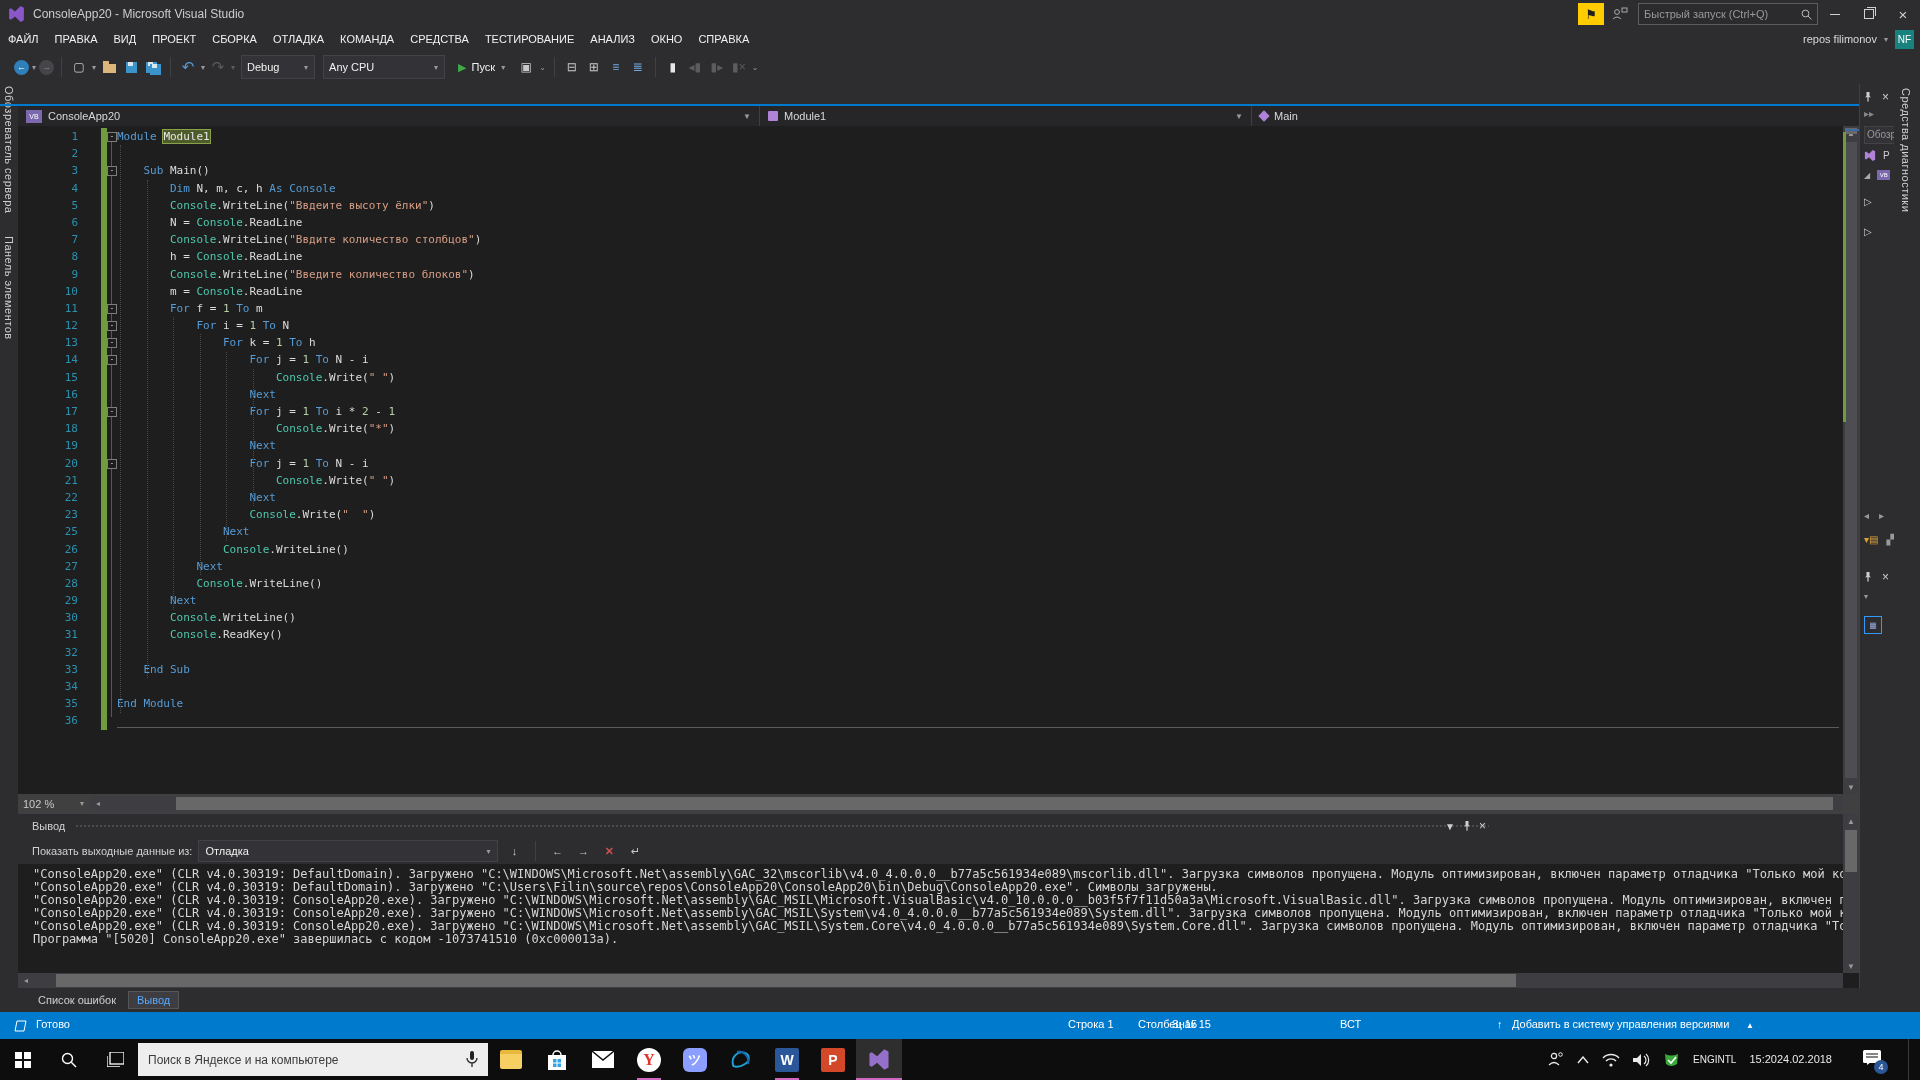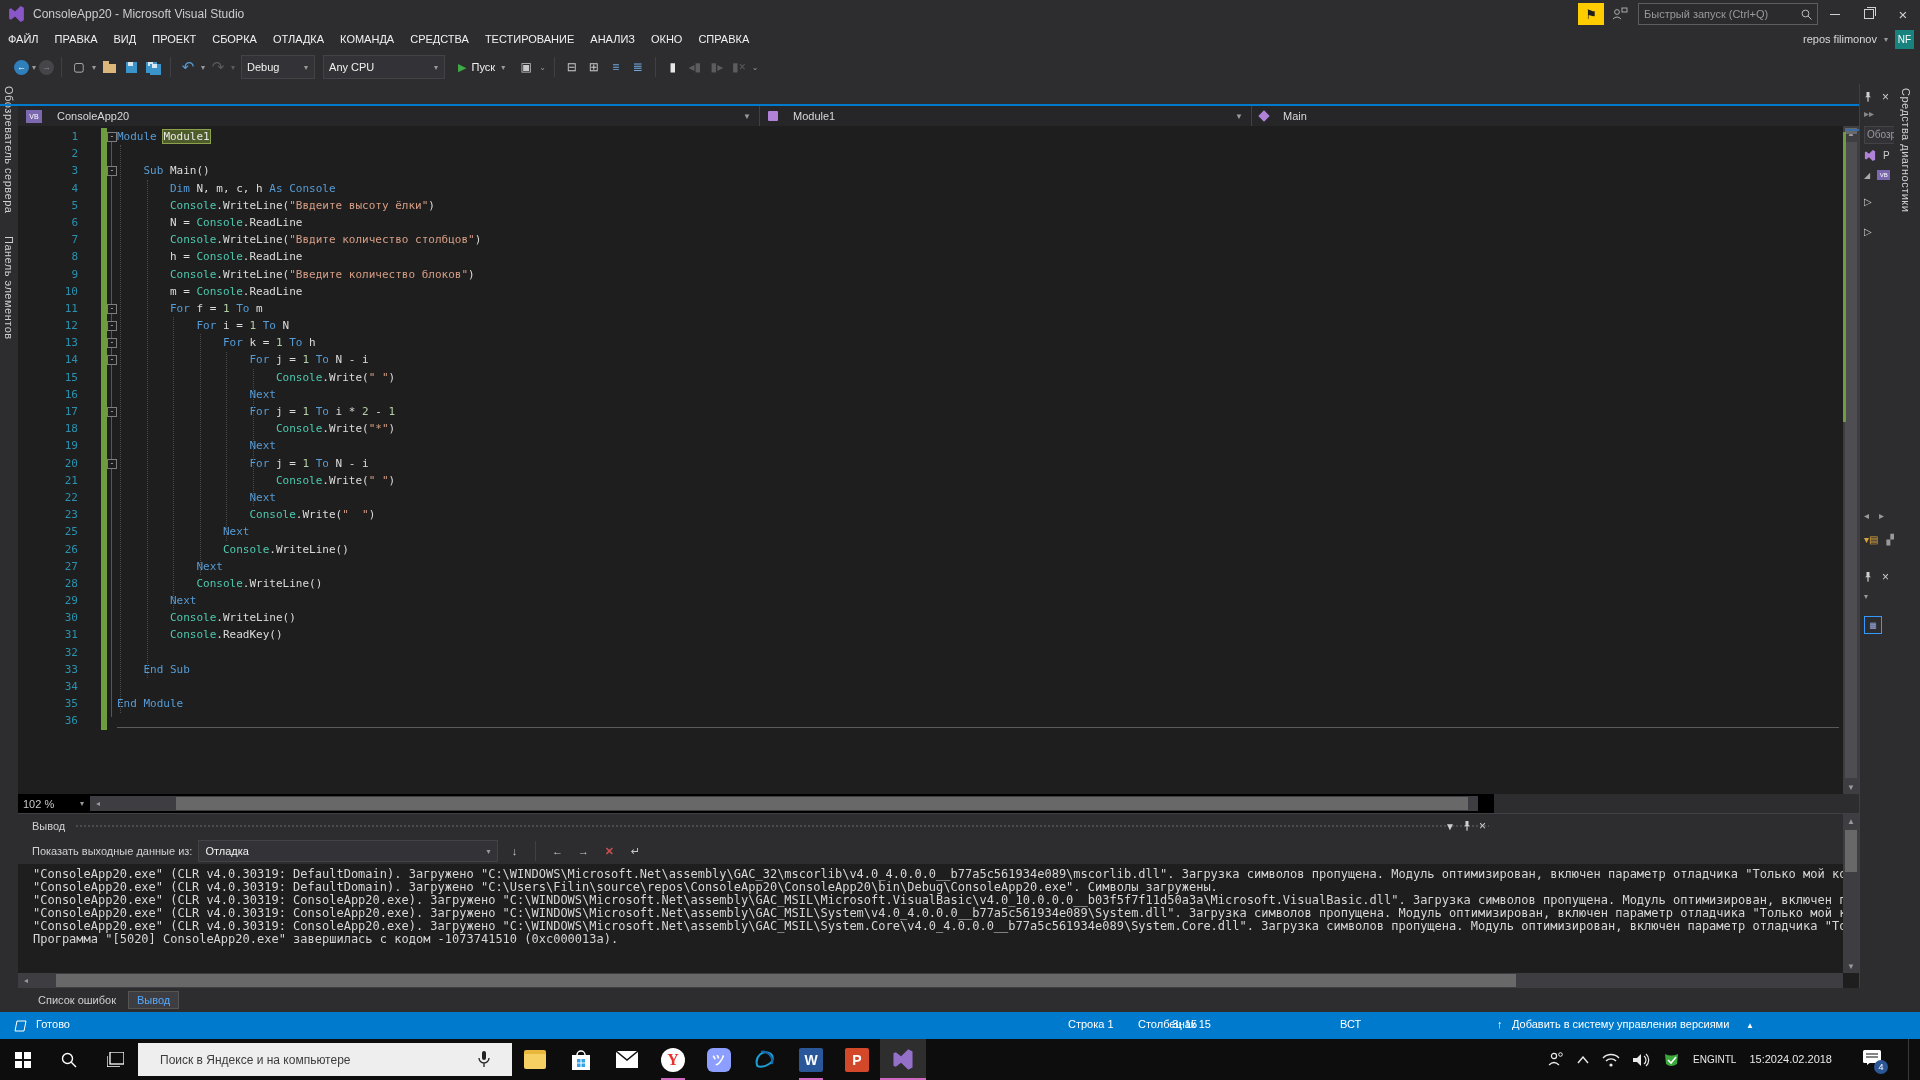--- a/index.html
+++ b/index.html
@@ -43,21 +43,21 @@
   #right-tab-strip{left:1894px;top:84px;width:26px;height:904px;background:#2d2d30;}
 
   
   #tabstrip{left:18px;top:84px;width:1841px;height:20px;background:#2d2d30;margin-top:38px;}
   #doc-tab{position:absolute;left:12px;top:0;height:20px;background:#007acc;color:#fff;font-size:11px;
     display:flex;align-items:center;gap:7px;padding:0 8px;}
   #tab-underline{left:0;top:104px;width:1859px;height:2px;background:#007acc;}
 
   
   #navbar{left:18px;top:106px;width:1841px;height:20px;background:#262629;color:#d8d8d8;font-size:11px;}
-  .nav-sec{position:absolute;top:0;height:20px;display:flex;align-items:center;gap:15px;padding:0 8px;border-right:1px solid #3f3f46;box-sizing:border-box;}
+  .nav-sec{position:absolute;top:0;height:20px;display:flex;align-items:center;gap:6px;padding:0 8px;border-right:1px solid #3f3f46;box-sizing:border-box;}
   .nav-arrow{margin-left:auto;color:#9a9a9a;font-size:8px;}
   .vb-ico{width:16px;height:13px;background:#7b68ae;color:#fff;font-size:7px;display:flex;align-items:center;justify-content:center;}
   .mod-ico{width:10px;height:10px;background:#b083d9;border-radius:1px;}
   .main-ico{width:8px;height:8px;background:#b083d9;transform:rotate(45deg);}
 
   
   #editor{left:18px;top:126px;width:1825px;height:668px;background:#1e1e1e;overflow:hidden;}
   #code-lines{position:relative;padding-top:2px;}
   .code-row{display:flex;height:17.2px;}
   .ln{width:68px;padding-right:8px;box-sizing:border-box;text-align:right;color:#2b91af;
@@ -77,21 +77,21 @@
 
   
   #ed-vscroll{left:1843px;top:126px;width:16px;height:668px;background:#3e3e42;}
   .sb-arrow{width:16px;height:14px;display:flex;align-items:center;justify-content:center;color:#999;font-size:8px;}
   #ed-thumb{position:absolute;left:2px;top:16px;width:12px;height:636px;background:#4d4d52;}
   #ed-marks-green{position:absolute;left:0;top:6px;width:3px;height:290px;background:#6f9c3f;}
   #ed-mark-caret{position:absolute;left:3px;top:3px;width:13px;height:2px;background:#3a6da5;}
   #ed-split-handle{position:absolute;left:2px;top:-18px;width:12px;height:6px;background:#686868;}
 
   
-  #zoomrow{left:18px;top:794px;width:1476px;height:19px;background:#000000;display:flex;align-items:center;}
+  #zoomrow{left:18px;top:794px;width:1841px;height:19px;background:#404040;display:flex;align-items:center;}
   #zoom-combo{width:62px;height:17px;color:#c8c8c8;font-size:11px;display:flex;align-items:center;
     justify-content:space-between;padding:0 5px;}
   #hscroll{flex:1;height:15px;background:#3e3e42;position:relative;margin-right:16px;}
   #h-thumb{position:absolute;left:70px;right:10px;top:1px;height:13px;background:#686868;}
 
   
   #output{left:18px;top:813px;width:1841px;height:175px;background:#1e1e1e;border-top:1px solid #3f3f46;}
   #out-header{height:24px;display:flex;align-items:center;background:#2d2d30;color:#d0d0d0;font-size:11px;padding-left:14px;position:relative;}
   .grip{flex:1;height:5px;margin:0 370px 0 10px;background-image:radial-gradient(#4c4c4f 1px,transparent 1px);background-size:4px 4px;}
   #out-header-btns{position:absolute;left:1427px;top:0;height:24px;display:flex;align-items:center;gap:8px;color:#cfcfcf;font-size:10px;}
@@ -111,21 +111,21 @@
   .ptab{padding:2px 8px;color:#d0d0d0;}
   .ptab.active{background:#3e3e42;border:1px solid #555;color:#55aaff;}
 
   
   #statusbar{left:0;top:1012px;width:1920px;height:27px;background:#007acc;color:#ffffff;font-size:11px;}
   .st{position:absolute;top:6px;}
 
   
   #taskbar{left:0;top:1039px;width:1920px;height:41px;background:#0d0d0d;display:flex;align-items:center;}
   .tk-btn{width:46px;height:41px;display:flex;align-items:center;justify-content:center;position:relative;}
-  #tk-search{width:330px;height:33px;background:#eeeeee;color:#3c3c3c;font-size:12px;display:flex;align-items:center;padding:0 22px;justify-content:space-between;}
+  #tk-search{width:330px;height:33px;background:#eeeeee;color:#3c3c3c;font-size:12px;display:flex;align-items:center;padding:0 10px;justify-content:space-between;}
   .app-ico{width:24px;height:24px;display:flex;align-items:center;justify-content:center;border-radius:2px;font-weight:bold;}
   .runline{position:absolute;bottom:0;left:11px;width:24px;height:2px;background:#cf68c1;}
   .tk-btn.active{background:#2e2e2e;}
   .tk-btn.active .runline{left:0;width:46px;}
   #tray{margin-left:auto;display:flex;align-items:center;gap:13px;color:#eaeaea;padding-right:6px;}
   .tray-col{display:flex;flex-direction:row;font-size:10px;line-height:12px;}
   .tray-col.right{text-align:right;font-size:11px;line-height:13px;}
   #notif-wrap{position:relative;margin-left:18px;margin-right:10px;}
   #notif-badge{position:absolute;right:-7px;bottom:-4px;width:14px;height:14px;border-radius:50%;background:#2b5797;color:#fff;
     font-size:9px;display:flex;align-items:center;justify-content:center;}

